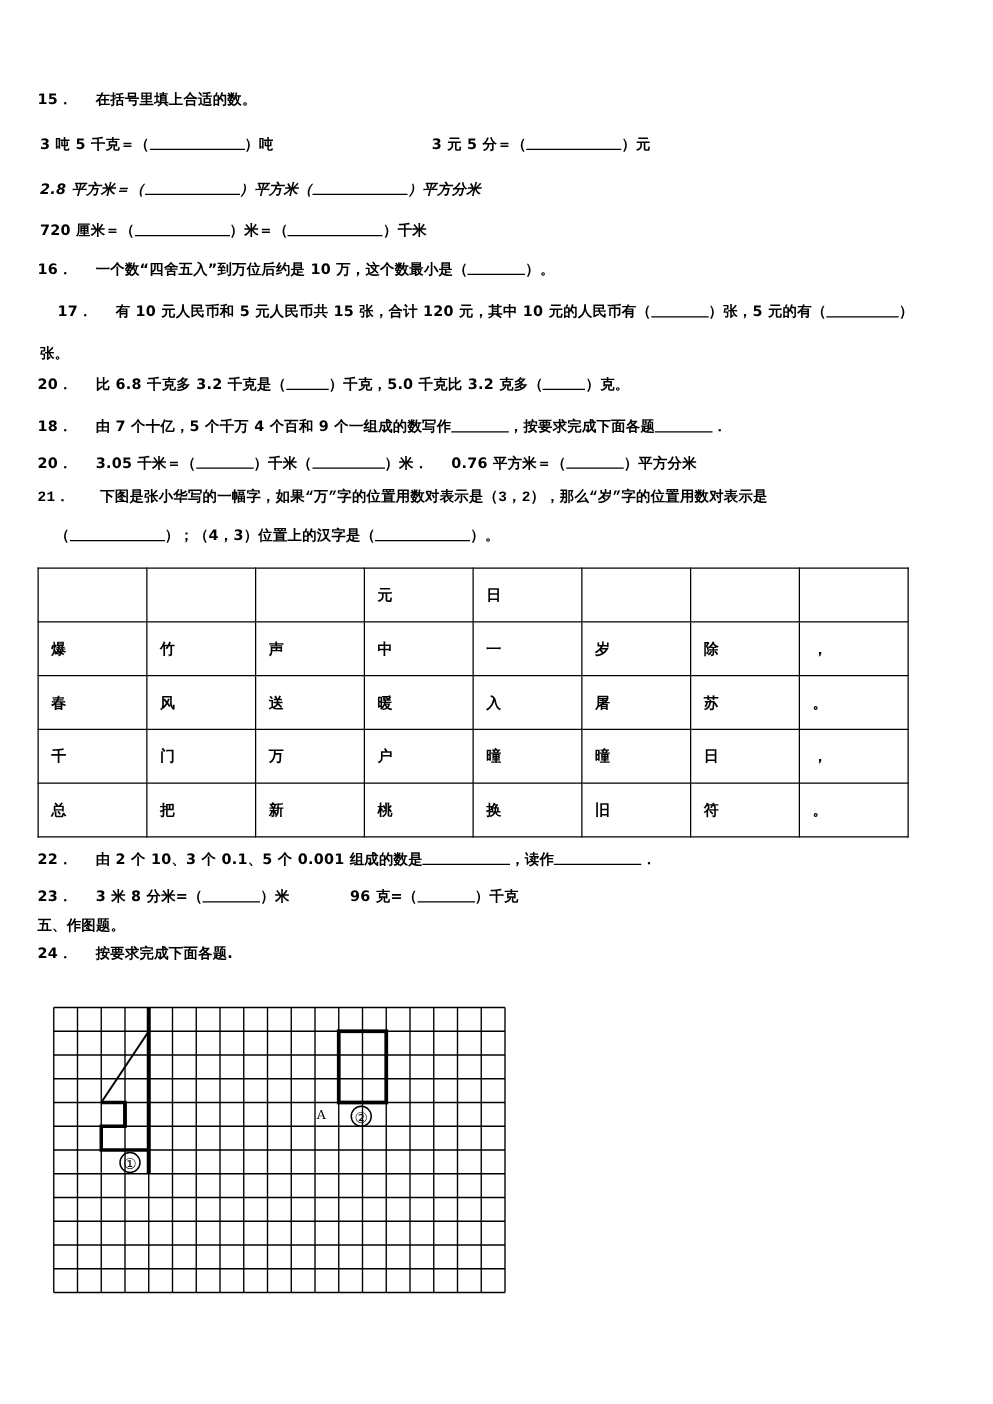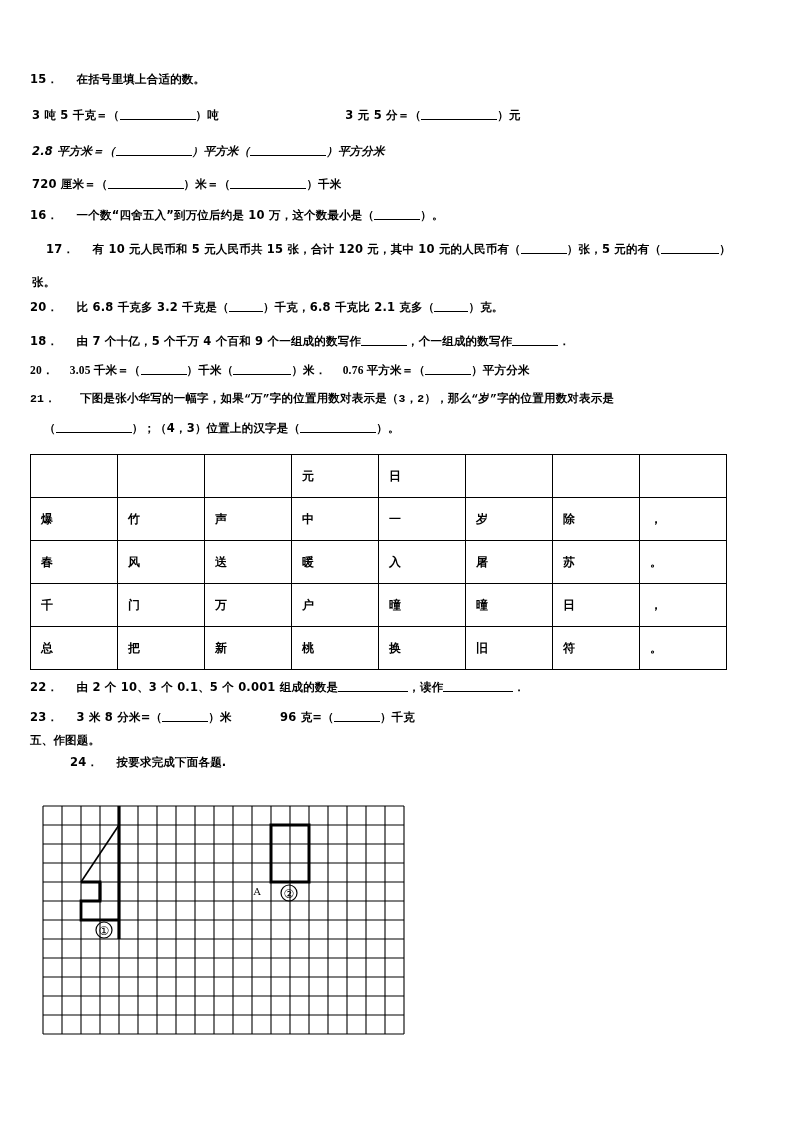--- a/index.html
+++ b/index.html
@@ -48,27 +48,27 @@
   
   .row-15-head { position: absolute; left: 0;   top: 0;   }
   .row-15-a    { position: absolute; left: 2px; top: 36px; }
   .row-15-b    { position: absolute; left: 2px; top: 72px; font-style: italic; }
   .row-15-c    { position: absolute; left: 2px; top: 105px; }
   .row-16      { position: absolute; left: 0;   top: 136px; }
   .row-17      { position: absolute; left: 0;   top: 170px; margin-left: 16px; }
   .row-17b     { position: absolute; left: 2px; top: 203px; }
   .row-18      { position: absolute; left: 0;   top: 228px; }
   .row-19      { position: absolute; left: 0;   top: 262px; }
-  .row-20      { position: absolute; left: 0;   top: 291px; font-family: Liberation Serif, serif; }
+  .row-20      { position: absolute; left: 0;   top: 291px; }
   .row-21      { position: absolute; left: 0;   top: 320px; font-family: Liberation Mono, monospace; }
   .row-21b     { position: absolute; left: 14px; top: 349px; text-align: center; }
   .row-22      { position: absolute; left: 0;   top: 608px; }
   .row-23      { position: absolute; left: 0;   top: 638px; }
   .row-sec5    { position: absolute; left: 0;   top: 661px; }
-  .row-24      { position: absolute; left: 0;   top: 683px; margin-left: 40px; }
+  .row-24      { position: absolute; left: 0;   top: 683px; }
 
   .gap-s { display: inline-block; width: 10px; }
   .gap-m { display: inline-block; width: 40px; }
   .gap-xl { display: inline-block; width: 118px; }
 
   
   .blank {
     display: inline-block;
     border-bottom: 1px solid #000;
     height: 11px;
@@ -162,29 +162,29 @@
       </span>
     </div>
     <div class="q row-17b">
       <span class="qline">张。</span>
     </div>
 
     <div class="q row-18">
       <span class="qline">
         <span class="qnum">20．</span>
         <span class="gap-s"></span>
-        <span>比 6.8 千克多 3.2 千克是（</span><span class="blank b-sm"></span><span>）千克，6.8 千克比 2.1 克多（</span><span class="blank b-sm"></span><span>）克。</span>
+        <span>比 6.8 千克多 3.2 千克是（</span><span class="blank b-sm"></span><span>）千克，5.0 千克比 3.2 克多（</span><span class="blank b-sm"></span><span>）克。</span>
       </span>
     </div>
 
     <div class="q row-19">
       <span class="qline">
         <span class="qnum">18．</span>
         <span class="gap-s"></span>
-        <span>由 7 个十亿，5 个千万 4 个百和 9 个一组成的数写作</span><span class="blank b-md"></span><span>，个一组成的数写作</span><span class="blank b-md"></span><span>．</span>
+        <span>由 7 个十亿，5 个千万 4 个百和 9 个一组成的数写作</span><span class="blank b-md"></span><span>，按要求完成下面各题</span><span class="blank b-md"></span><span>．</span>
       </span>
     </div>
 
     <div class="q row-20">
       <span class="qline">
         <span class="qnum">20．</span>
         <span class="gap-s"></span>
         <span>3.05 千米＝（</span><span class="blank b-md"></span><span>）千米（</span><span class="blank b-lg"></span><span>）米．</span>
         <span class="gap-s"></span>
         <span>0.76 平方米＝（</span><span class="blank b-md"></span><span>）平方分米</span>

